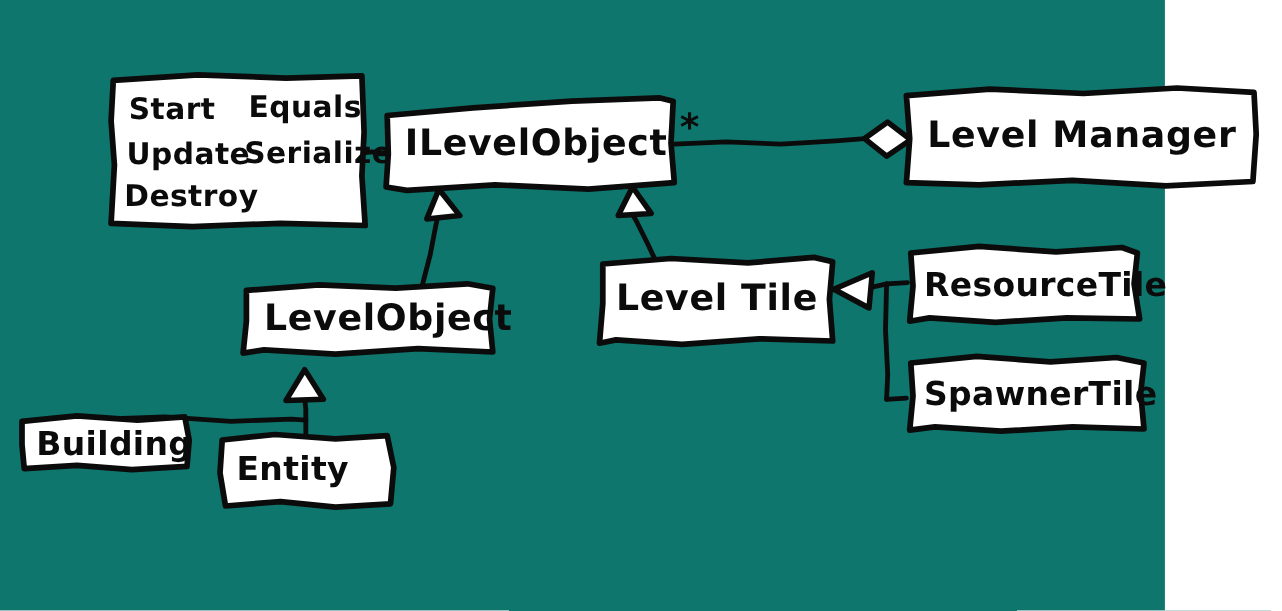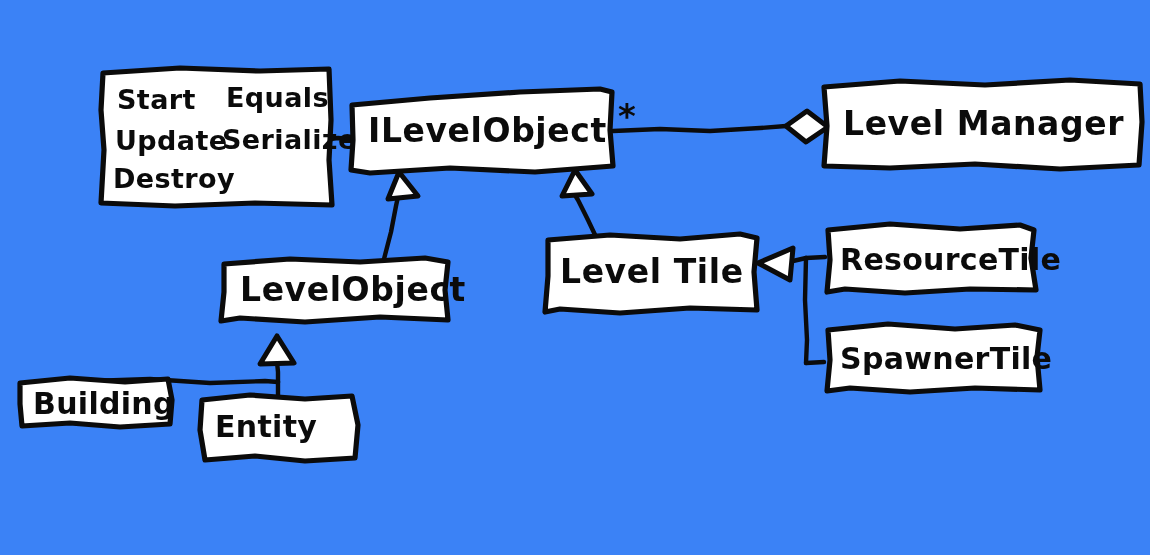--- a/index.html
+++ b/index.html
@@ -9,23 +9,23 @@
     background: #ffffff;
   }
   body {
     width: 1165px;
     height: 555px;
     overflow: hidden;
     font-family: "DejaVu Sans", sans-serif;
   }
   #diagram-root {
     position: relative;
-    width: 1150px;
+    width: 1059px;
     height: 555px;
-    background: #3b82f6;
+    background: #0f766e;
   }
   svg#diagram-canvas {
     position: absolute;
     left: 0;
     top: 0;
     width: 1165px;
     height: 555px;
     display: block;
   }
   .stroke {

